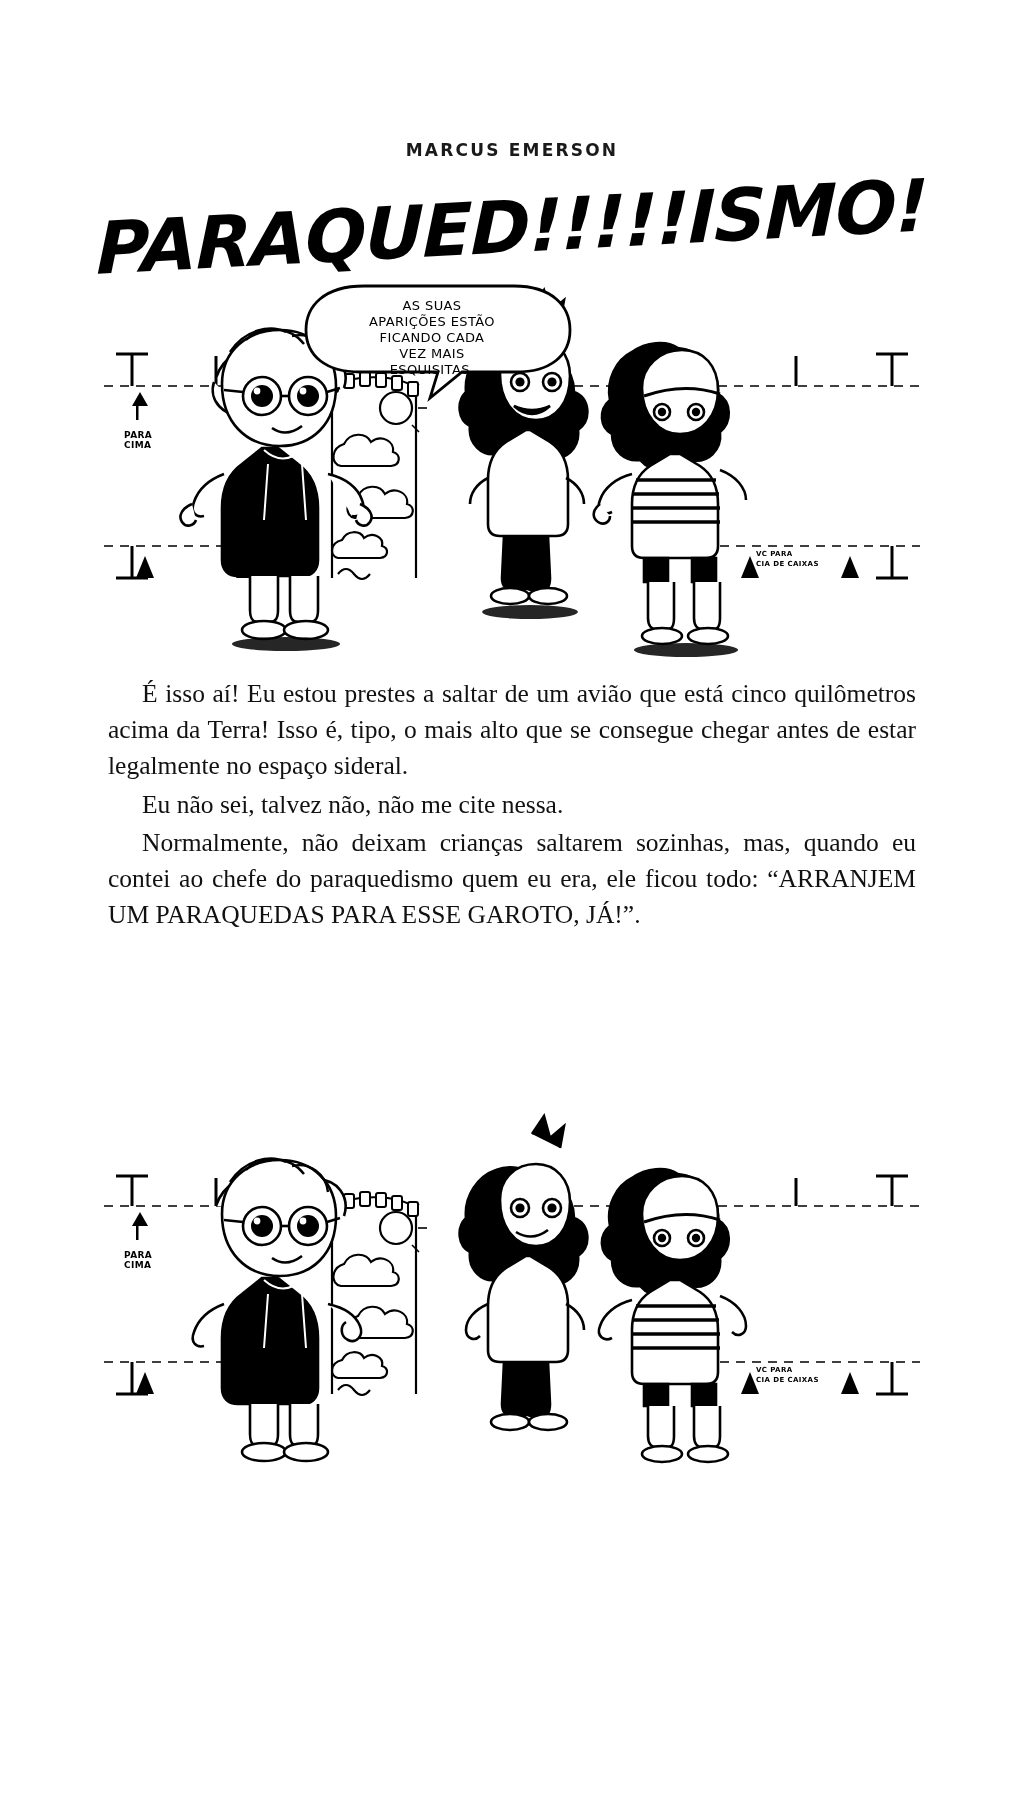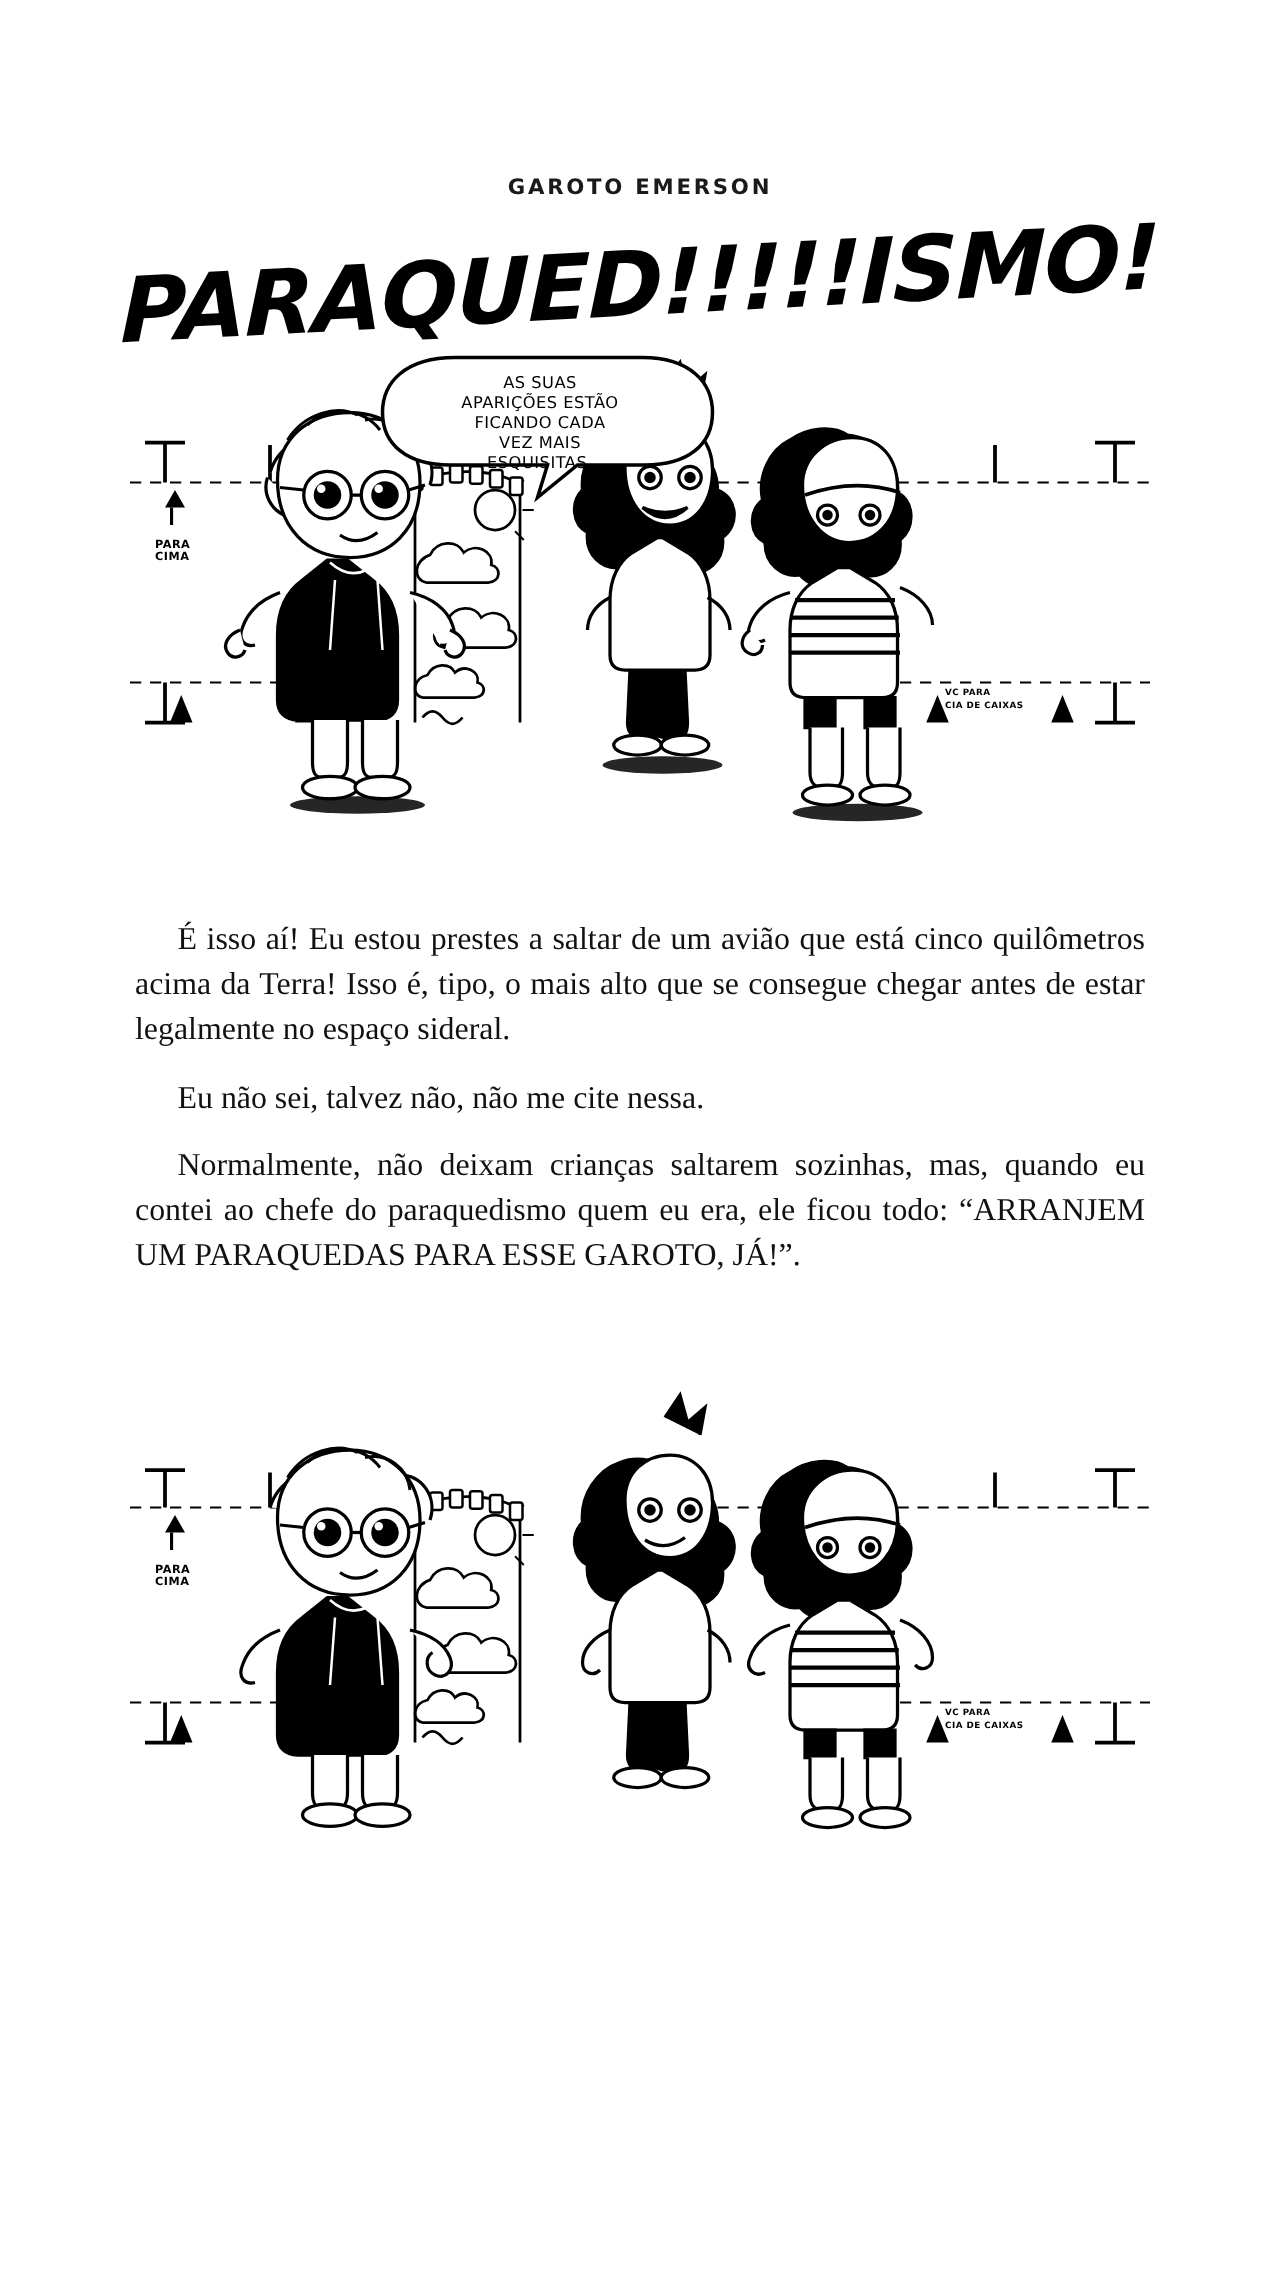--- a/index.html
+++ b/index.html
@@ -71,26 +71,26 @@
   .bodytext {
     position: absolute;
     left: 108px;
     width: 808px;
     font-family: "Liberation Serif", serif;
     font-size: 25.5px;
     line-height: 1.42;
     text-align: justify;
     color: #111111;
   }
-  #para-block { top: 733px; }
+  #para-block { top: 676px; }
   .bodytext p {
     margin: 0 0 0 0;
     text-indent: 34px;
   }
-  .bodytext p + p { margin-top: 18px; }
+  .bodytext p + p { margin-top: 2px; }
 
   
   .bub-text {
     font-family: "DejaVu Sans", sans-serif;
     font-size: 13px;
     letter-spacing: 0.4px;
     fill: #000;
   }
   .lbl {
     font-family: "DejaVu Sans", sans-serif;
@@ -99,21 +99,21 @@
     letter-spacing: 0.4px;
     fill: #000;
   }
   .lbl.tiny { font-size: 7px; }
 </style>
 </head>
 <body>
 
 <div class="page">
 
-  <div class="author-line">GAROTO EMERSON</div>
+  <div class="author-line">MARCUS EMERSON</div>
 
   <div class="title-wrap">
     <span class="title">PARAQUED!!!!!ISMO!</span>
   </div>
 
   <div class="panel" id="panel-1">
     <svg viewBox="0 0 832 380" preserveAspectRatio="none">
 
       <g stroke="#000" fill="none" stroke-width="1.6">
         <line x1="8" y1="108" x2="200" y2="108" stroke-dasharray="9 7"></line>

